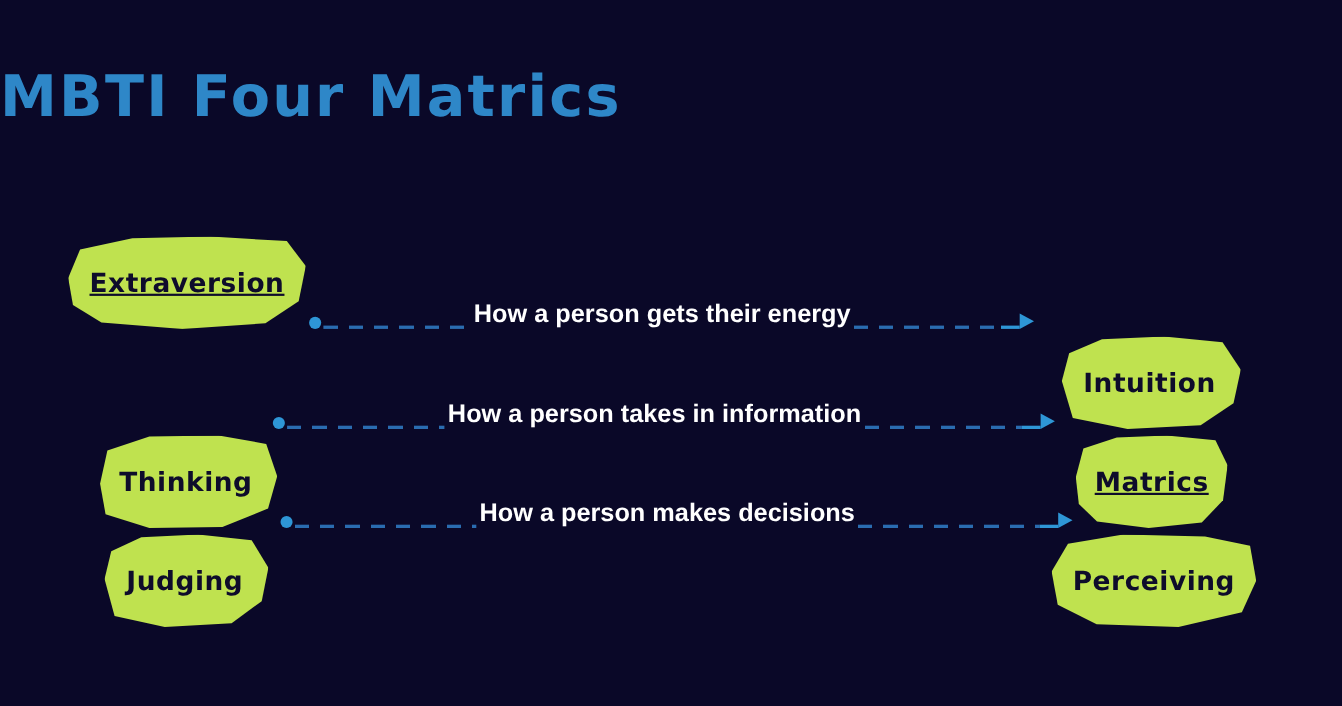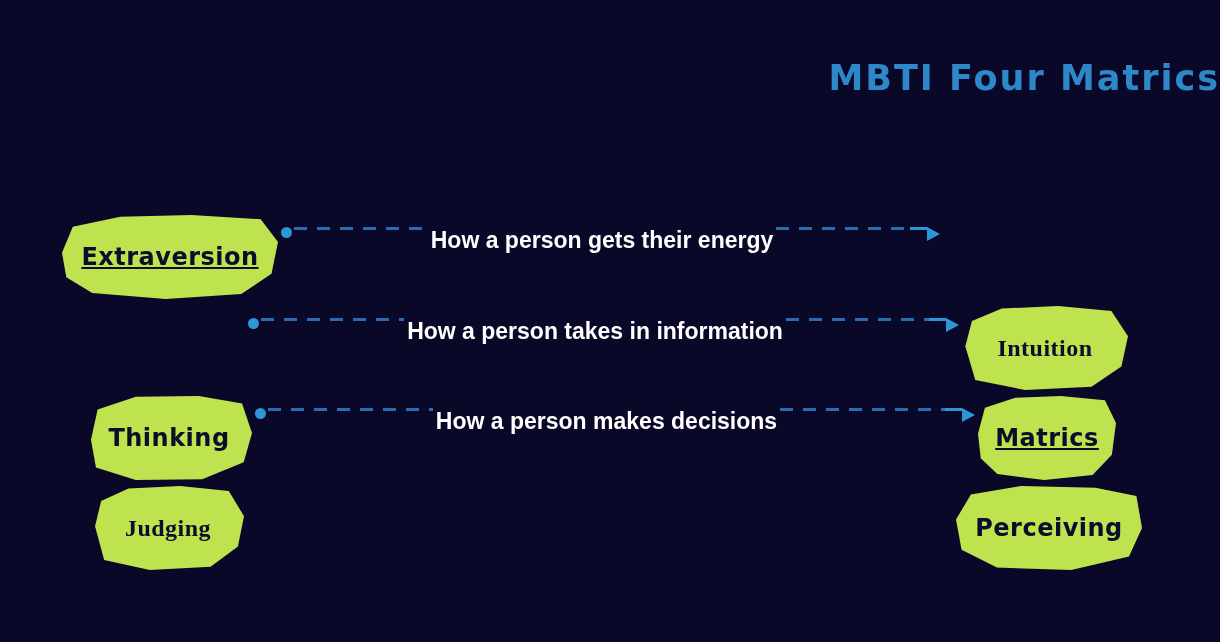--- a/index.html
+++ b/index.html
@@ -12,23 +12,23 @@
     position: relative;
     overflow: hidden;
     background: #0a0828;
     font-family: "DejaVu Sans", sans-serif;
   }
   .title {
     position: absolute;
     top: 58px;
     left: 0;
     width: 100%;
-    text-align: right;
+    text-align: left;
     color: #2e87c8;
-    font-size: 35px;
+    font-size: 52px;
     font-weight: 800;
     letter-spacing: 2px;
   }
   .row {
     position: absolute;
     left: 0;
     right: 0;
     height: 84px;
   }
   .badge {
@@ -40,27 +40,27 @@
     align-items: center;
     justify-content: center;
     color: #0e0c2b;
     font-weight: 700;
     font-size: 24px;
     letter-spacing: 0.5px;
   }
   .shapeA { clip-path: polygon(0% 45%, 5% 14%, 27% 2%, 60% 0%, 92% 5%, 100% 32%, 97% 70%, 83% 94%, 48% 100%, 14% 93%, 2% 74%); text-decoration: underline; }
   .shapeB { clip-path: polygon(3% 52%, 7% 16%, 30% 1%, 68% 0%, 94% 9%, 100% 44%, 95% 79%, 70% 99%, 30% 100%, 6% 85%); }
   .shapeC { clip-path: polygon(0% 40%, 8% 10%, 35% 0%, 75% 2%, 97% 12%, 100% 50%, 93% 84%, 62% 100%, 22% 97%, 3% 76%); }
-  .shapeD { clip-path: polygon(2% 48%, 6% 18%, 24% 3%, 58% 0%, 90% 6%, 100% 36%, 96% 72%, 78% 96%, 38% 100%, 8% 88%); font-family: Liberation Serif, serif; }
+  .shapeD { clip-path: polygon(2% 48%, 6% 18%, 24% 3%, 58% 0%, 90% 6%, 100% 36%, 96% 72%, 78% 96%, 38% 100%, 8% 88%); }
   .connector {
     position: absolute;
-    top: 12px;
+    top: 1px;
     bottom: 0;
     display: flex;
-    align-items: flex-start;
+    align-items: flex-end;
   }
   .dot {
     width: 11px;
     height: 11px;
     border-radius: 50%;
     background: #2e96d6;
     flex: 0 0 auto;
     margin-right: 2px;
   }
   .dashes {

